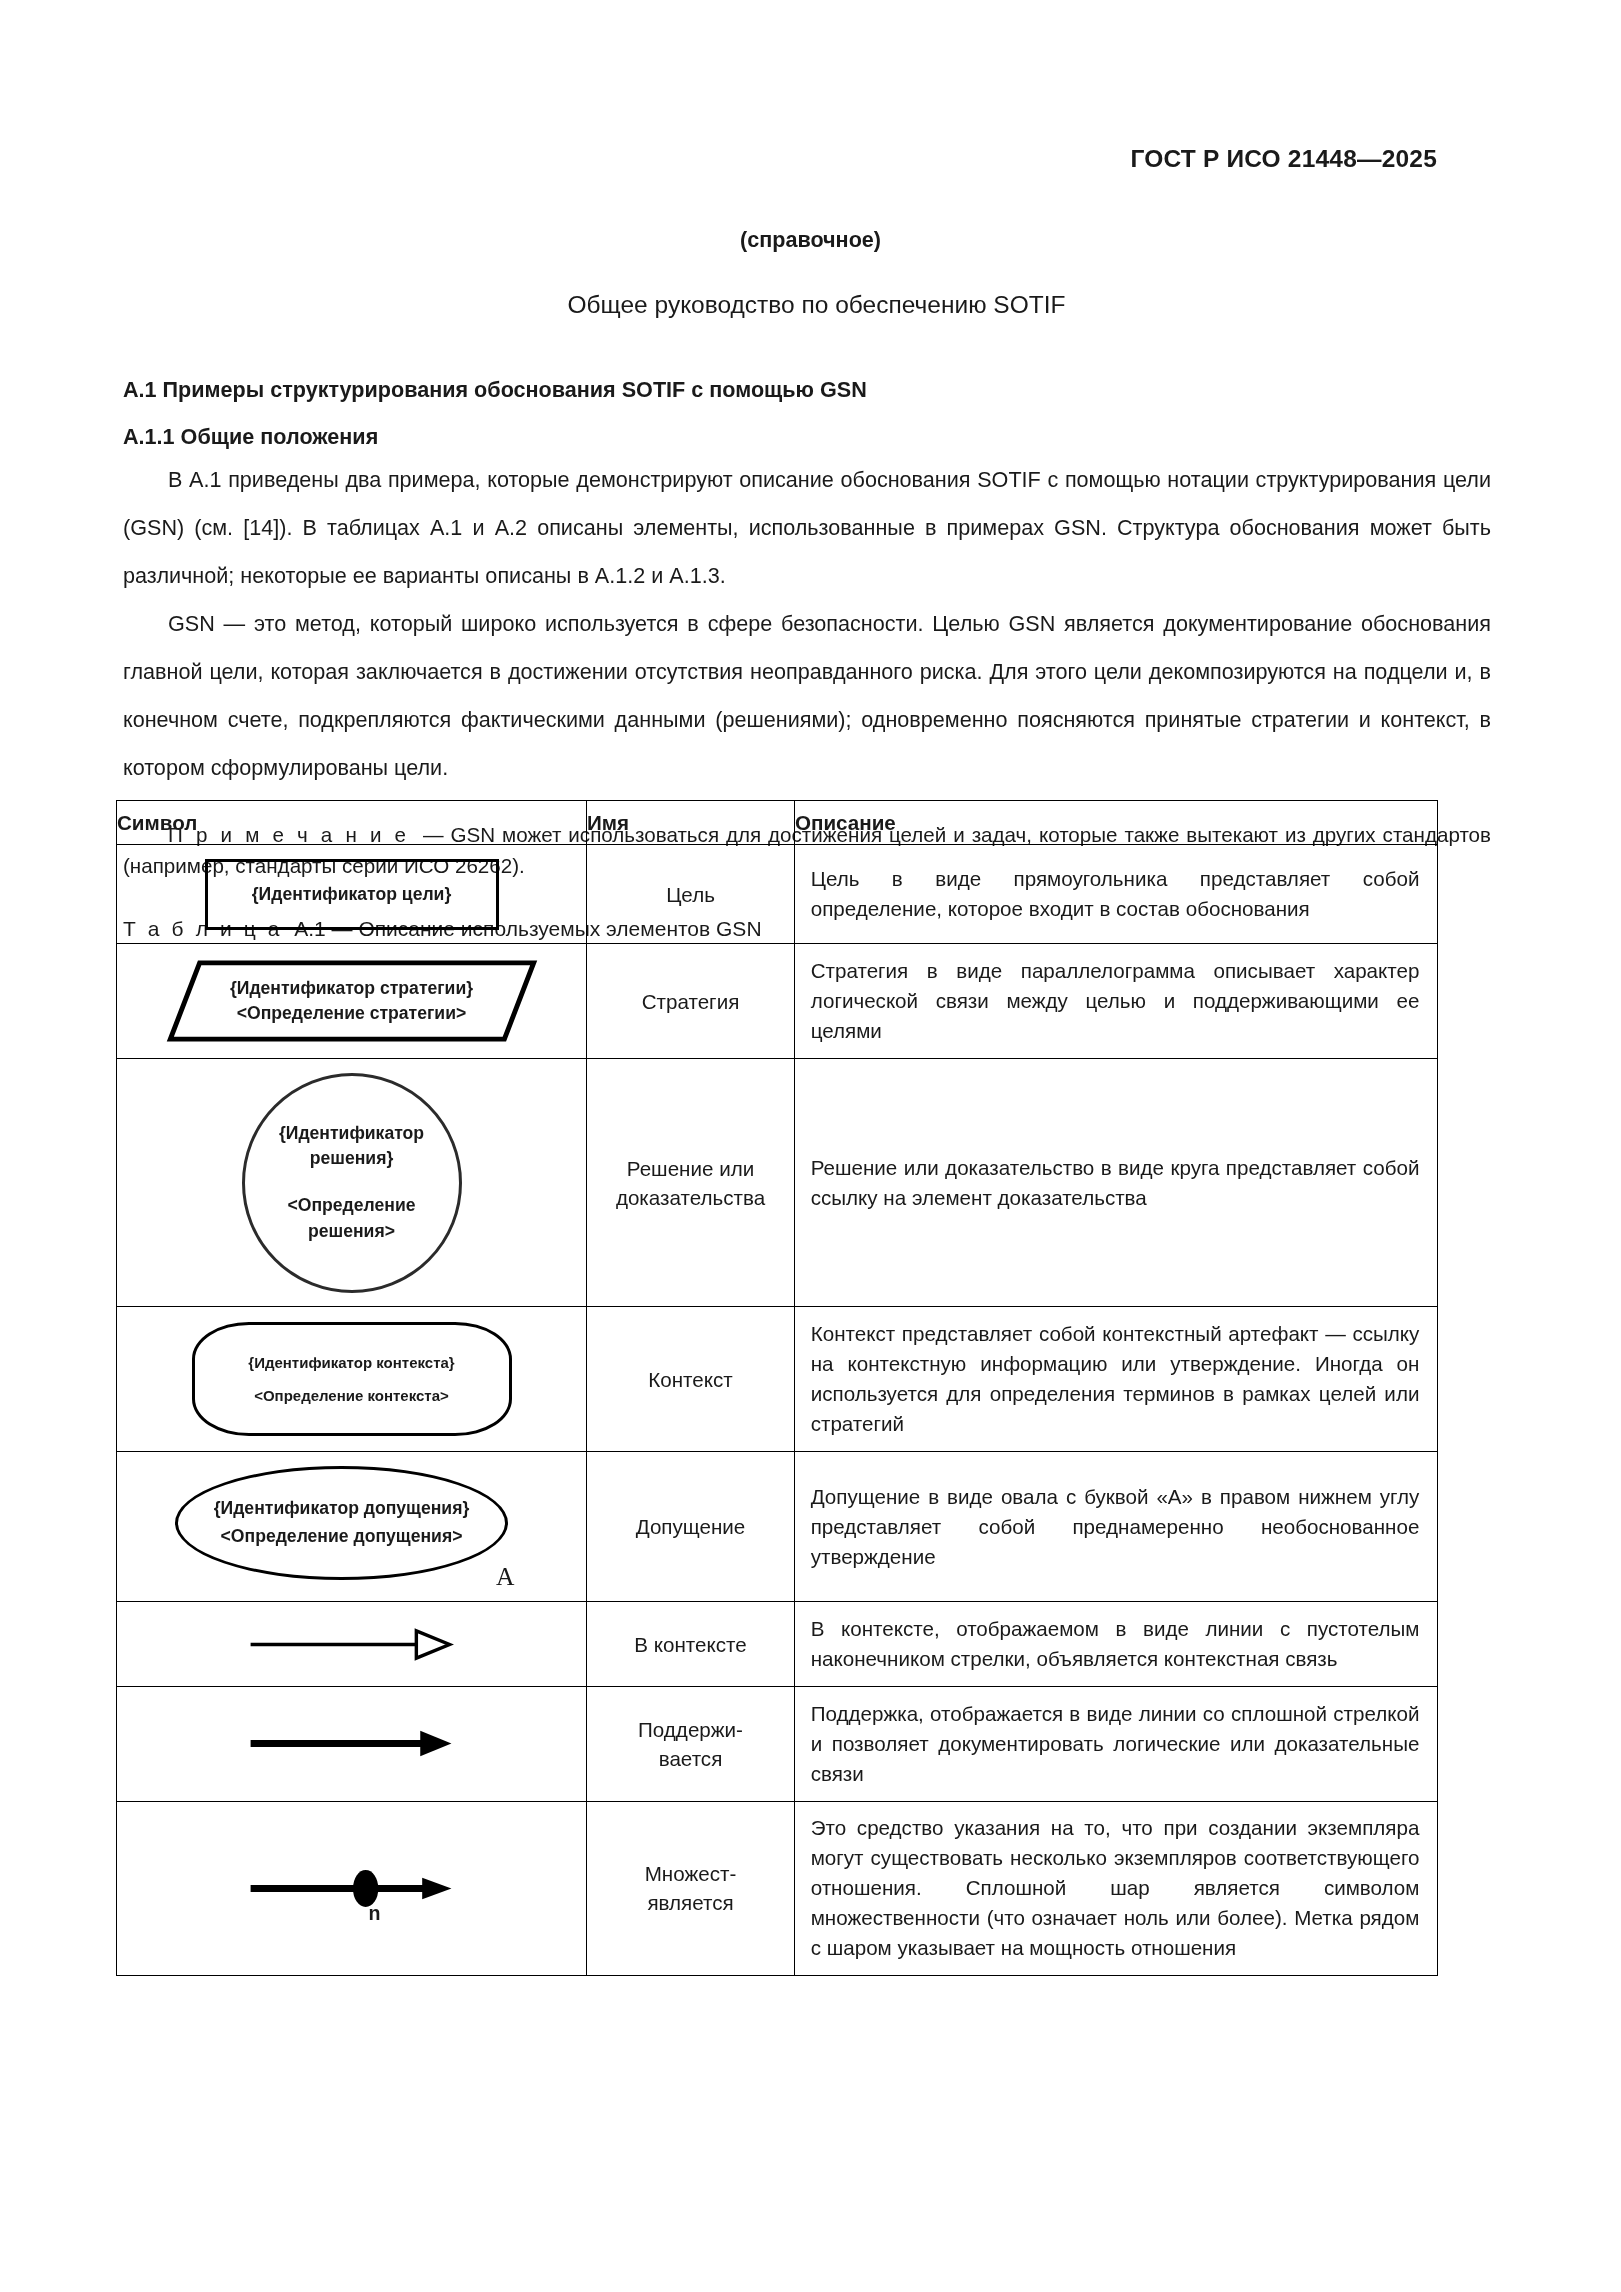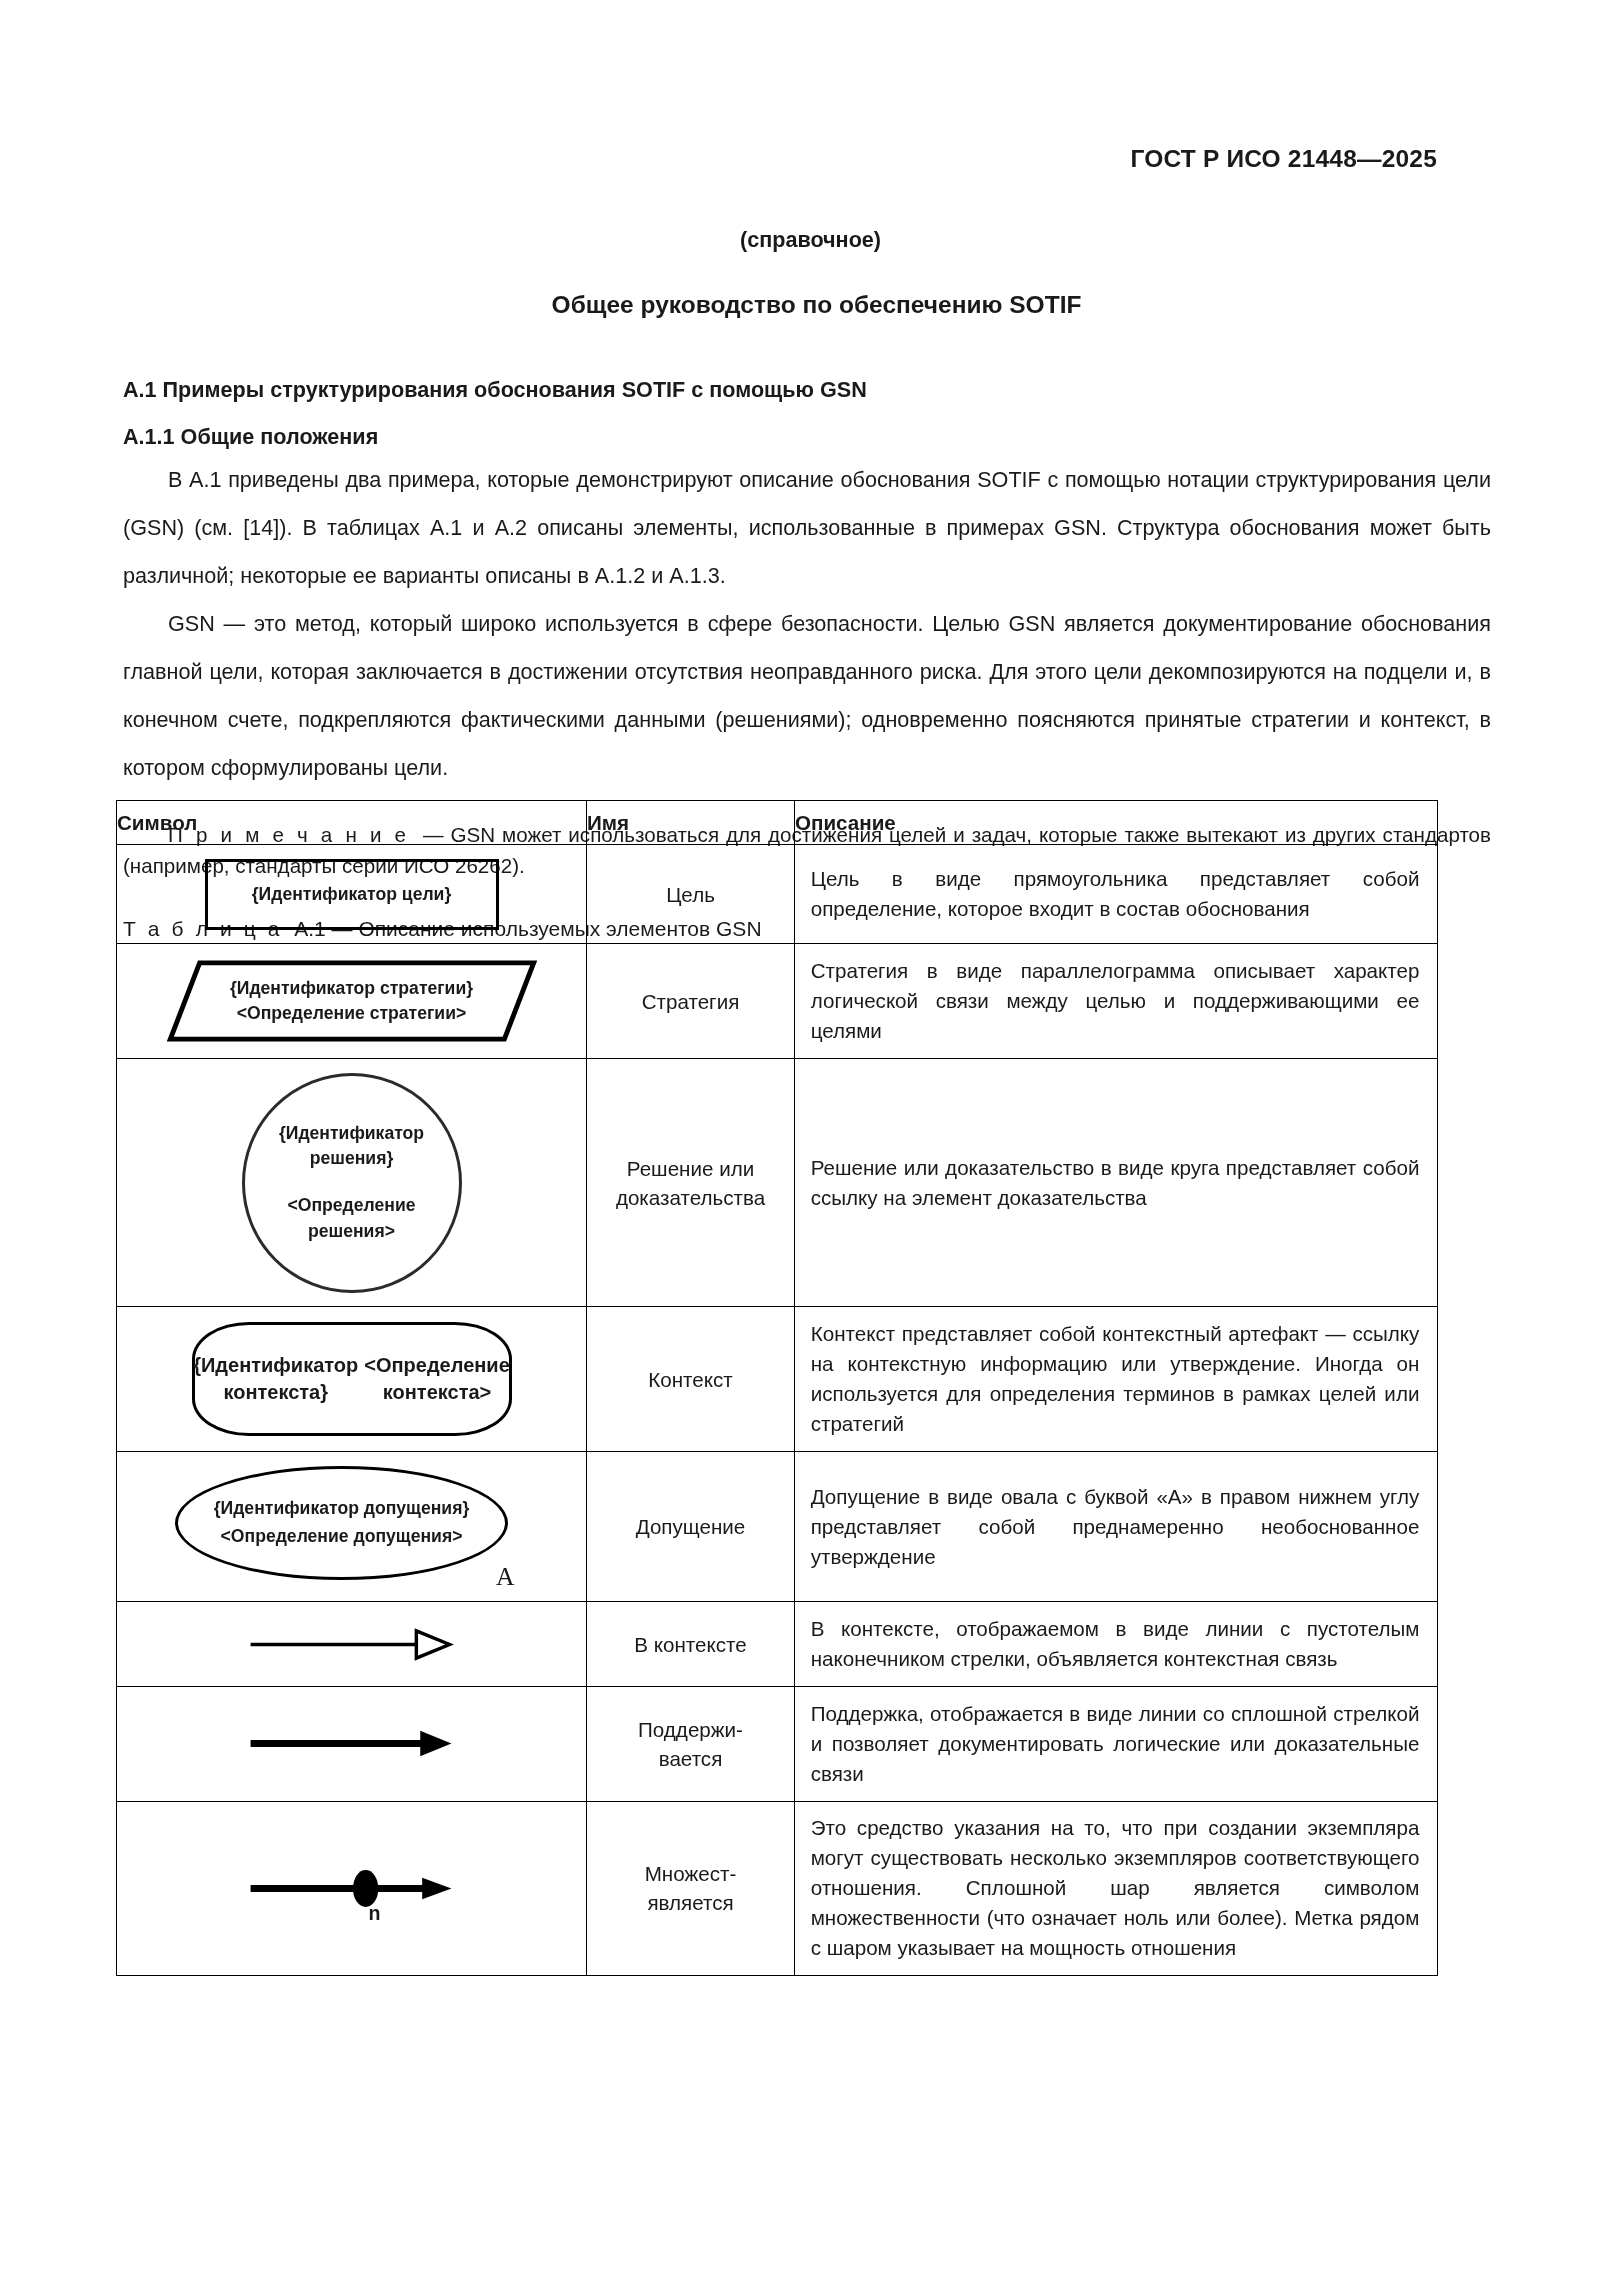--- a/index.html
+++ b/index.html
@@ -48,21 +48,21 @@
     line-height: 33px;
   }
   .annex-sub {
     font-size: 21.6px;
     font-weight: bold;
     line-height: 33px;
   }
   .annex-maintitle {
     margin-top: 35px;
     font-size: 24.5px;
-    font-weight: bold;
+    font-weight: normal;
     padding-left: 12px;
   }
 
   
   .content {
     position: absolute;
     left: 123px;
     top: 374px;
     width: 1368px;
   }
@@ -194,24 +194,24 @@
     line-height: 25.5px;
     text-align: center;
   }
   .decision-circle .g2 { margin-top: 21.6px; }
   .context-shape {
     width: 320px;
     min-height: 114px;
     border: 3.9px solid #000;
     border-radius: 57px / 37px;
     display: flex;
-    flex-direction: row;
-    align-items: center;
-    justify-content: center;
-    font-size: 20px;
+    flex-direction: column;
+    align-items: center;
+    justify-content: center;
+    font-size: 15px;
     font-weight: bold;
     line-height: 27.4px;
     text-align: center;
     padding: 5.9px 13.7px;
     box-sizing: border-box;
     gap: 6px;
   }
   .assumption-wrap {
     position: relative;
     width: 353px;

